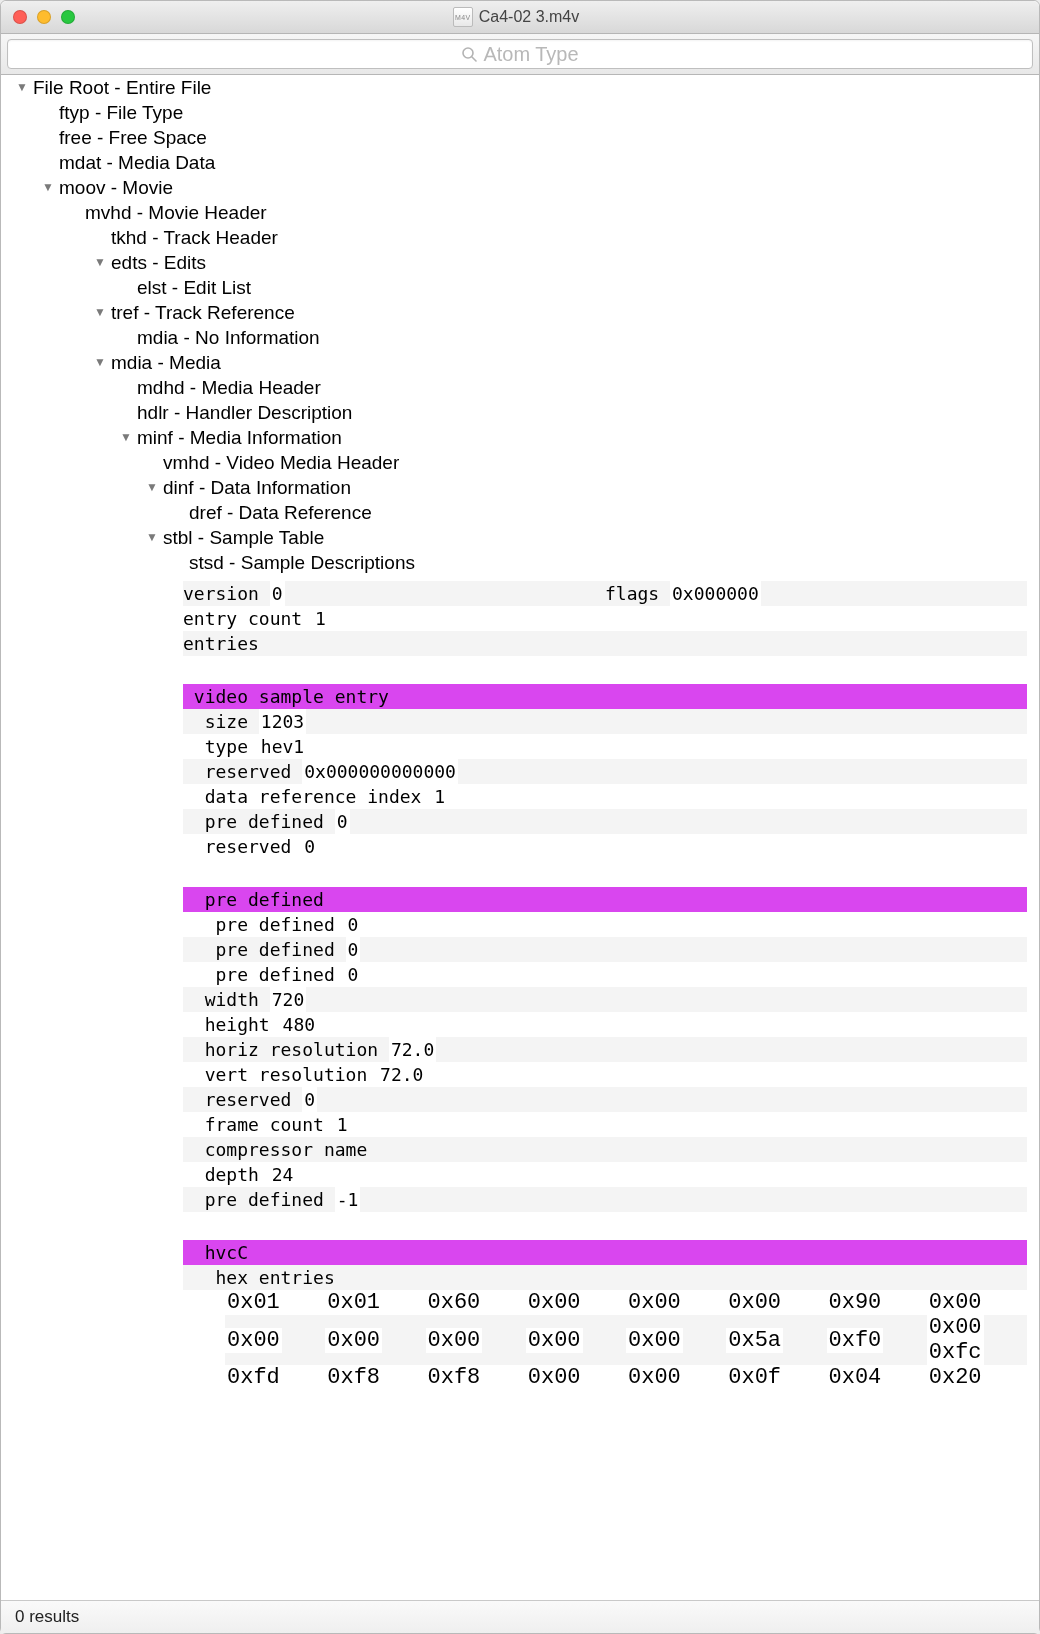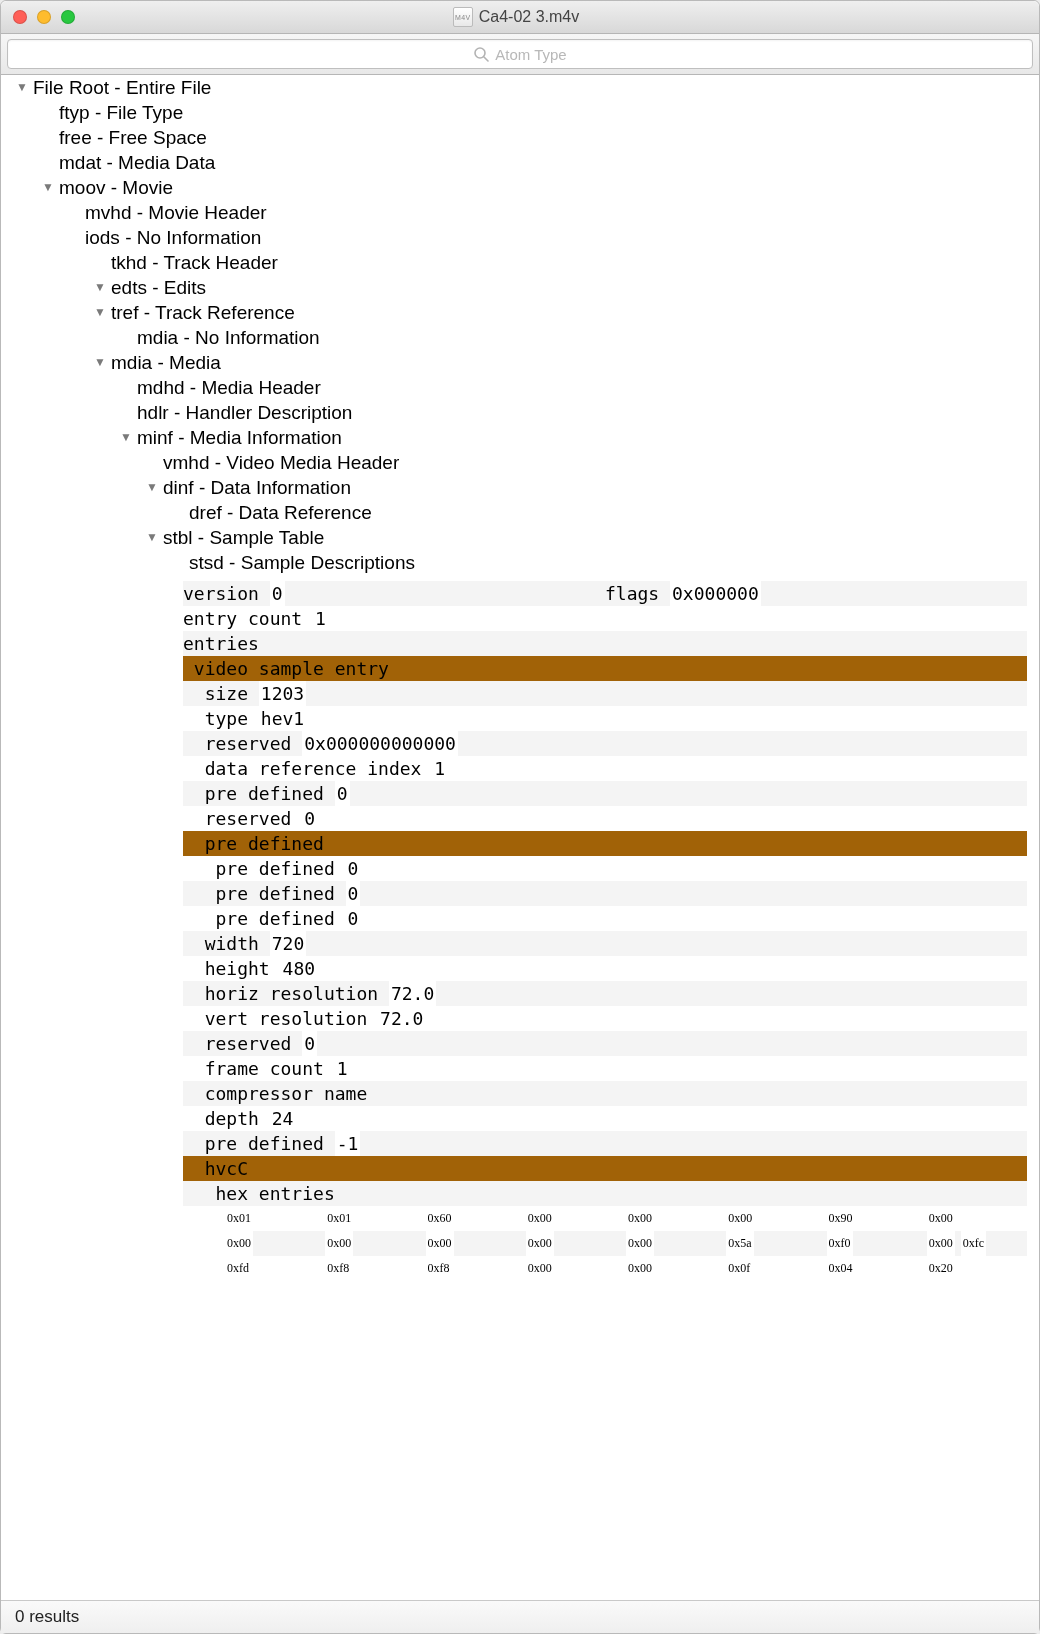--- a/index.html
+++ b/index.html
@@ -9,42 +9,42 @@
 .dot{width:14px;height:14px;border-radius:50%;box-shadow:inset 0 0 0 1px rgba(0,0,0,0.15);}
 .dot.r{background:#ff5f57;}
 .dot.y{background:#febc2e;}
 .dot.g{background:#28c840;}
 .titlewrap{position:absolute;left:0;right:8px;display:flex;justify-content:center;align-items:center;pointer-events:none;}
 .titlewrap .ticon{width:18px;height:18px;margin-right:6px;background:linear-gradient(#fff,#e8e8e8);border:1px solid #bbb;border-radius:2px;display:flex;align-items:center;justify-content:center;font-size:7px;color:#888;letter-spacing:0.3px;}
 .titlewrap .ttext{font-size:16px;color:#444;}
 .searchbar{padding:5px 6px;background:linear-gradient(#f6f6f6,#e8e8e8);border-bottom:1px solid #b6b6b6;}
 .searchfield{height:28px;border:1px solid #bfbfbf;border-radius:4px;background:#fff;display:flex;align-items:center;justify-content:center;box-shadow:inset 0 1px 2px rgba(0,0,0,0.05);}
 .searchfield svg{margin-right:6px;}
-.searchfield .ph{color:#b8b8b8;font-size:15px;}
+.searchfield .ph{color:#b8b8b8;font-size:20px;}
 .content{flex:1;overflow:hidden;background:#fff;}
 .tree ul{list-style:none;margin:0;padding:0;}
 .tree li{line-height:25px;white-space:nowrap;}
 .row{display:flex;align-items:flex-end;}
 .disc{display:inline-block;width:14px;text-align:center;font-size:12px;color:#7a7a7a;margin-right:4px;}
 .disc.open::before{content:"▼";}
 .nodisc{display:inline-block;width:14px;margin-right:4px;}
 .lbl{color:#000;font-size:19px;}
 .ind1{padding-left:14px;} .ind2{padding-left:40px;} .ind3{padding-left:66px;}
 .ind4{padding-left:92px;} .ind5{padding-left:118px;} .ind6{padding-left:144px;}
 .ind7{padding-left:170px;}
 .detail{margin:6px 0 0 182px;width:844px;font-family:Menlo,Consolas,"Andale Mono",monospace;font-size:18px;line-height:25px;color:#000;}
 .dr{display:flex;align-items:center;}
 .dr .k{white-space:pre;}
 .dr .v{background:#fff;padding:0 2px;}
 .dr.alt{background:#f4f4f4;}
-.dr.head{background:#a16207;}
+.dr.head{background:#d946ef;margin-top:28px;}
 .hlv{background:#b3d7fa;}
 .dr .half{width:50%;display:flex;align-items:center;}
 .hex table{border-collapse:collapse;width:100%;table-layout:fixed;}
-.hex td{font-family:Liberation Serif, serif;font-size:12px;padding:0;height:25px;margin-left:12px;}
+.hex td{font-family:Liberation Mono, monospace;font-size:22px;padding:0;height:25px;margin-left:12px;}
 .hex td .hv{background:#fff;padding:0 2px;display:inline-block;}
 .hex tr.alt{background:#f4f4f4;}
 .statusbar{height:32px;border-top:1px solid #c9c9c9;background:linear-gradient(#fafafa,#efefef);display:flex;align-items:center;padding:0 14px;font-size:17px;color:#222;margin-top:36px;}
 </style>
 </head>
 <body>
 
 <div class="window">
   <div class="titlebar">
     <div class="traffic">
@@ -100,36 +100,36 @@
               <span class="disc open"></span>
               <span class="lbl">moov - Movie</span>
             </div>
           </li>
         <li class="ind3">
             <div class="row">
               <span class="nodisc"></span>
               <span class="lbl">mvhd - Movie Header</span>
             </div>
           </li>
-        <li class="ind3">
-            <div class="row">
-              <span class="nodisc"></span>
-              <span class="lbl">iods - No Information</span>
-            </div>
-          </li>
         <li class="ind4">
             <div class="row">
               <span class="nodisc"></span>
               <span class="lbl">tkhd - Track Header</span>
             </div>
           </li>
         <li class="ind4">
             <div class="row">
               <span class="disc open"></span>
               <span class="lbl">edts - Edits</span>
+            </div>
+          </li>
+        <li class="ind5">
+            <div class="row">
+              <span class="nodisc"></span>
+              <span class="lbl">elst - Edit List</span>
             </div>
           </li>
         <li class="ind4">
             <div class="row">
               <span class="disc open"></span>
               <span class="lbl">tref - Track Reference</span>
             </div>
           </li>
         <li class="ind5">
             <div class="row">

